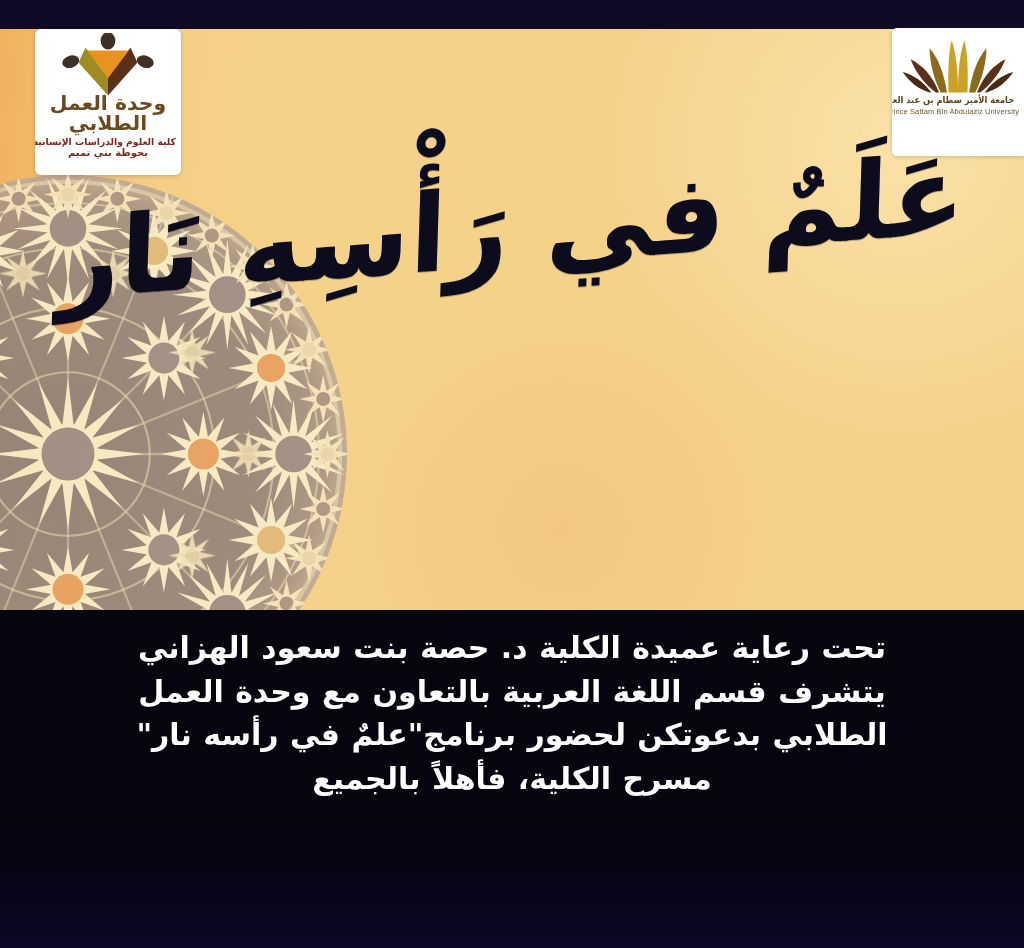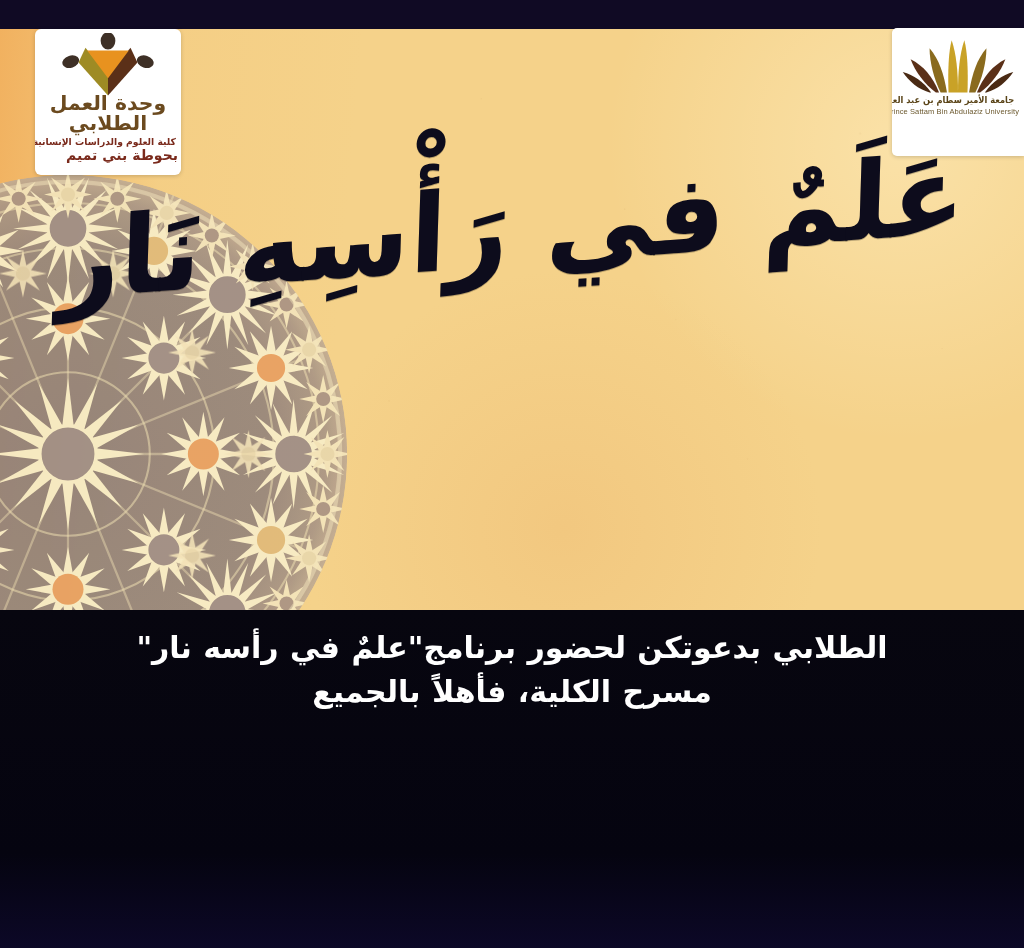--- a/index.html
+++ b/index.html
@@ -159,25 +159,24 @@
     font-size: 9.5px;
     font-weight: 700;
     color: #7a2a1c;
     line-height: 1.18;
     margin-top: 3px;
     white-space: nowrap;
     transform: scaleX(0.97);
   }
   .logo-left .college-line2 {
     font-family: "DejaVu Sans", sans-serif;
-    font-size: 14px;
+    font-size: 10px;
     font-weight: 700;
     color: #7a2a1c;
     line-height: 1.18;
-    text-align: right;
   }
 
   .logo-right .uni-ar {
     font-family: "DejaVu Sans", sans-serif;
     font-size: 9px;
     font-weight: 700;
     color: #5a4418;
     line-height: 1.1;
     margin-top: 2px;
     white-space: nowrap;
@@ -644,17 +643,19 @@
       <path d="M46 74 C38 54 26 40 10 32 C16 48 28 64 42 74 Z" fill="#5B3018"></path>
       <path d="M94 74 C102 54 114 40 130 32 C124 48 112 64 98 74 Z" fill="#5B3018"></path>
       <path d="M36 74 C26 60 14 52 0 48 C8 60 20 70 34 74 Z" fill="#4A2A14"></path>
       <path d="M104 74 C114 60 126 52 140 48 C132 60 120 70 106 74 Z" fill="#4A2A14"></path>
     </svg>
     <div class="uni-ar">جامعة الأمير سطام بن عبد العزيز</div>
     <div class="uni-en">Prince Sattam Bin Abdulaziz University</div>
   </div>
 
   <div class="text-panel">
+    <p class="announce">تحت رعاية عميدة الكلية د. حصة بنت سعود الهزاني</p>
+    <p class="announce">يتشرف قسم اللغة العربية بالتعاون مع وحدة العمل</p>
     <p class="announce">الطلابي بدعوتكن لحضور برنامج"علمٌ في رأسه نار"</p>
     <p class="announce">مسرح الكلية، فأهلاً بالجميع</p>
   </div>
 
 </div>
 
 </body></html>

